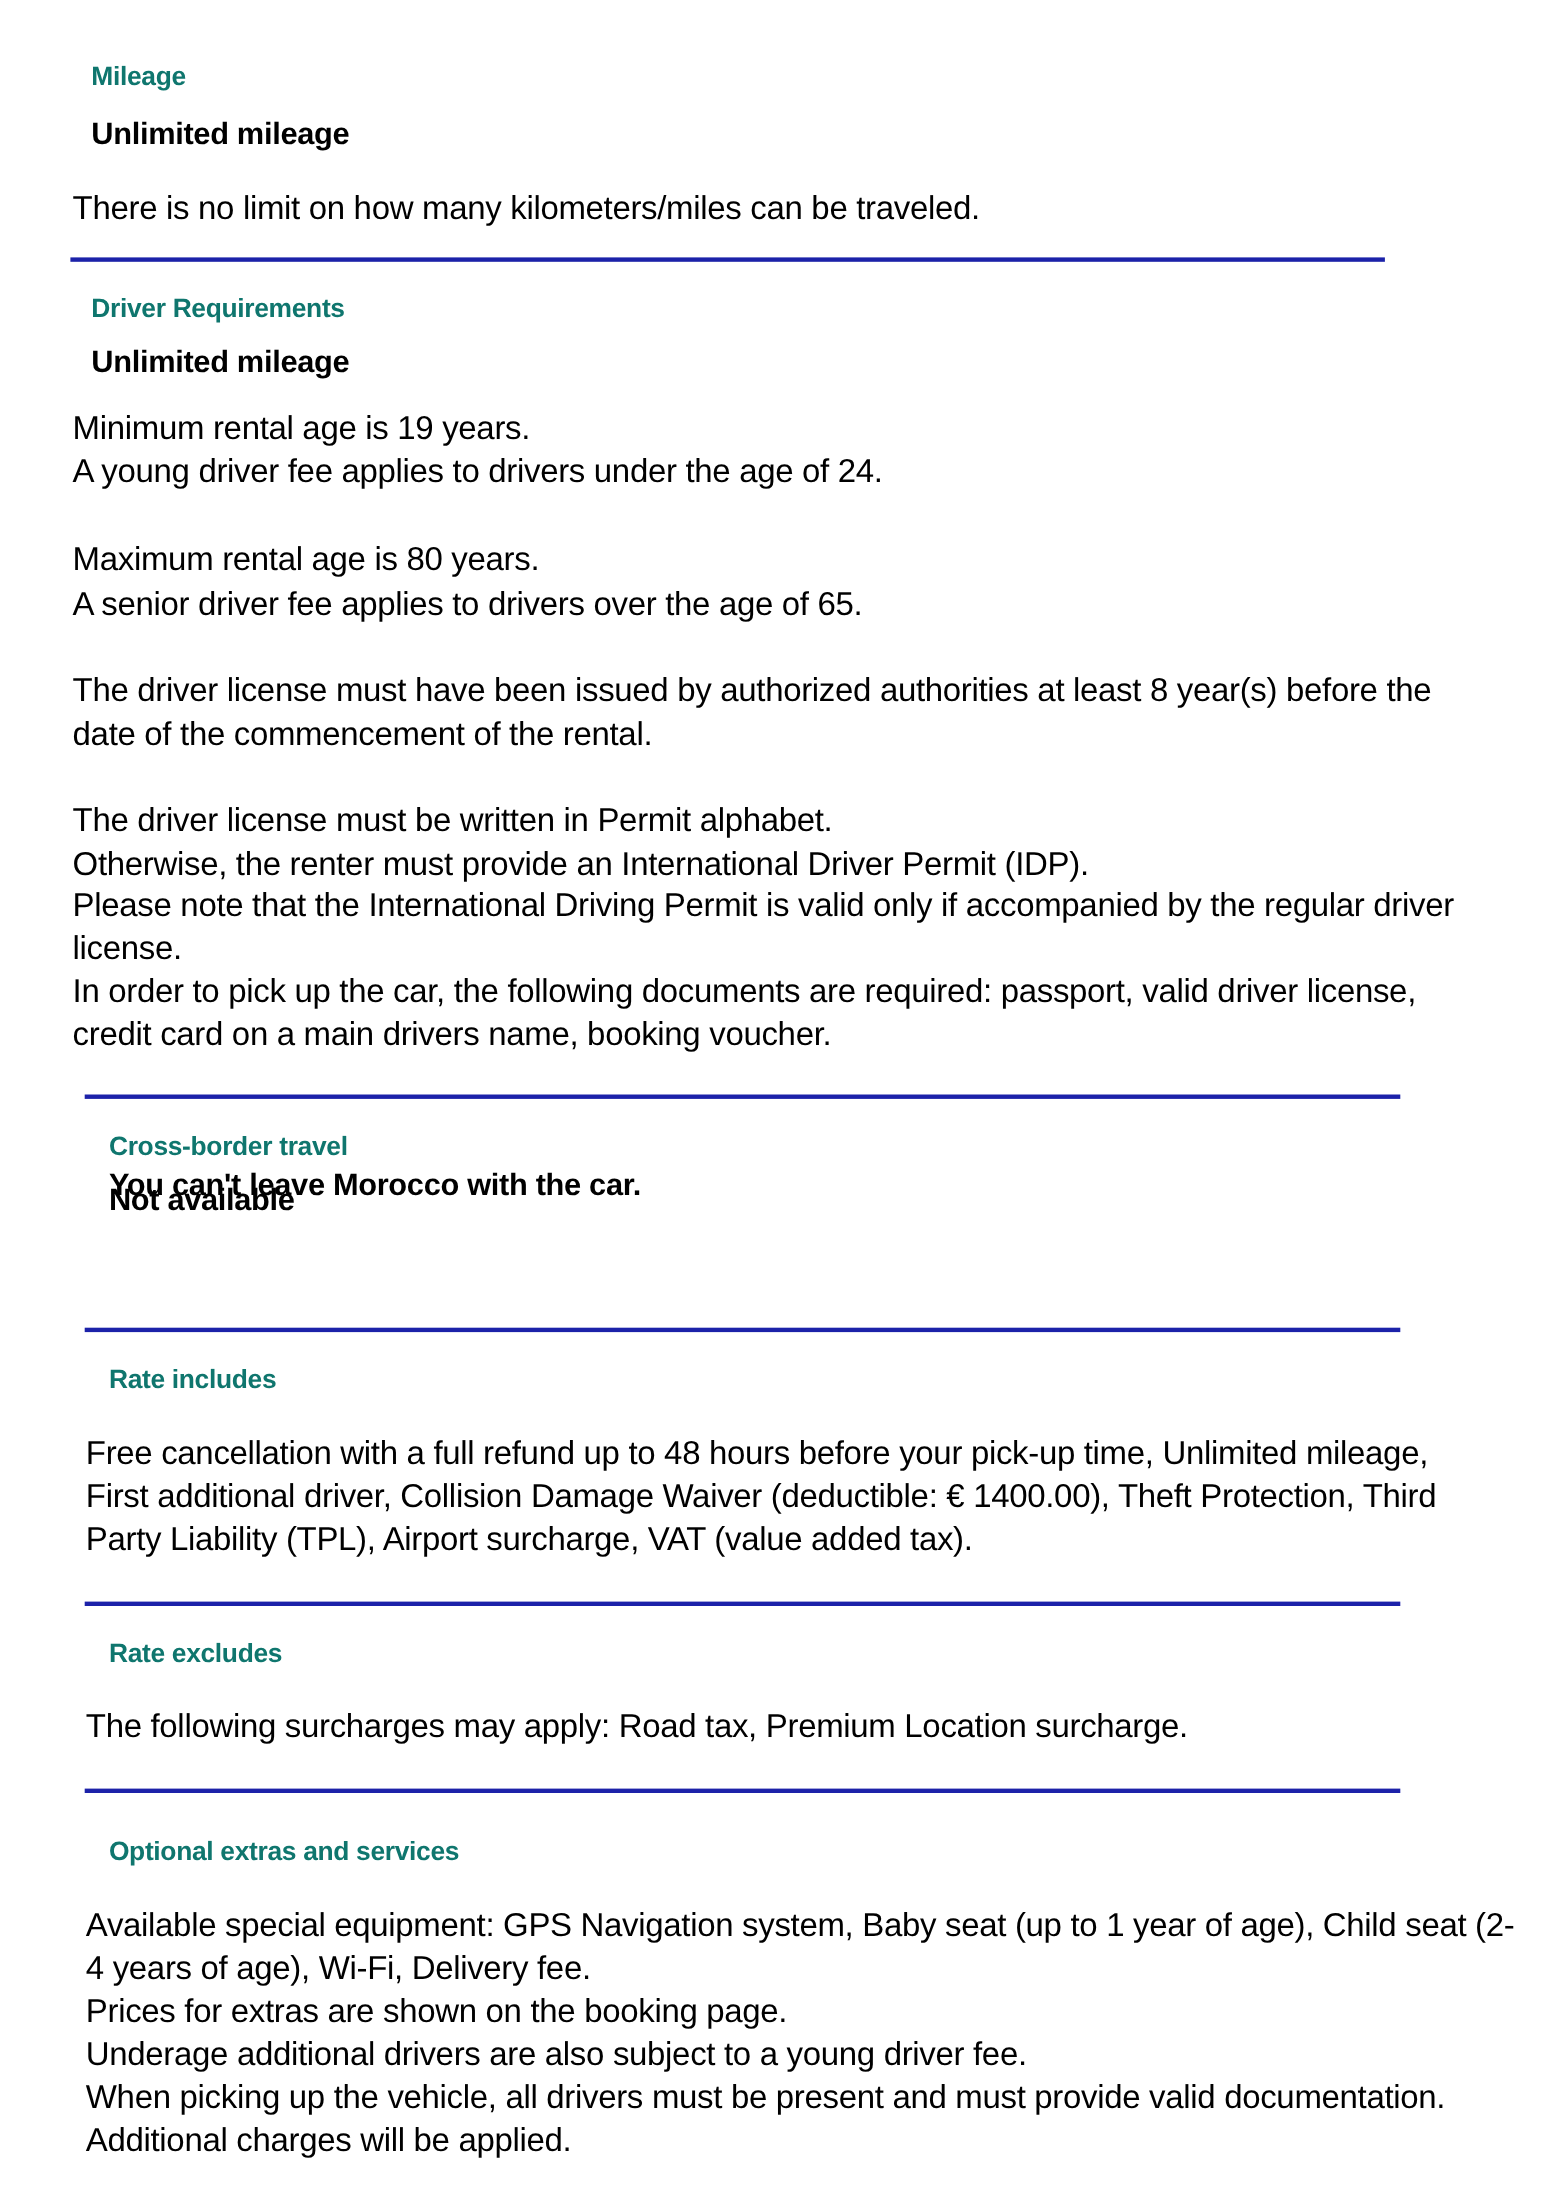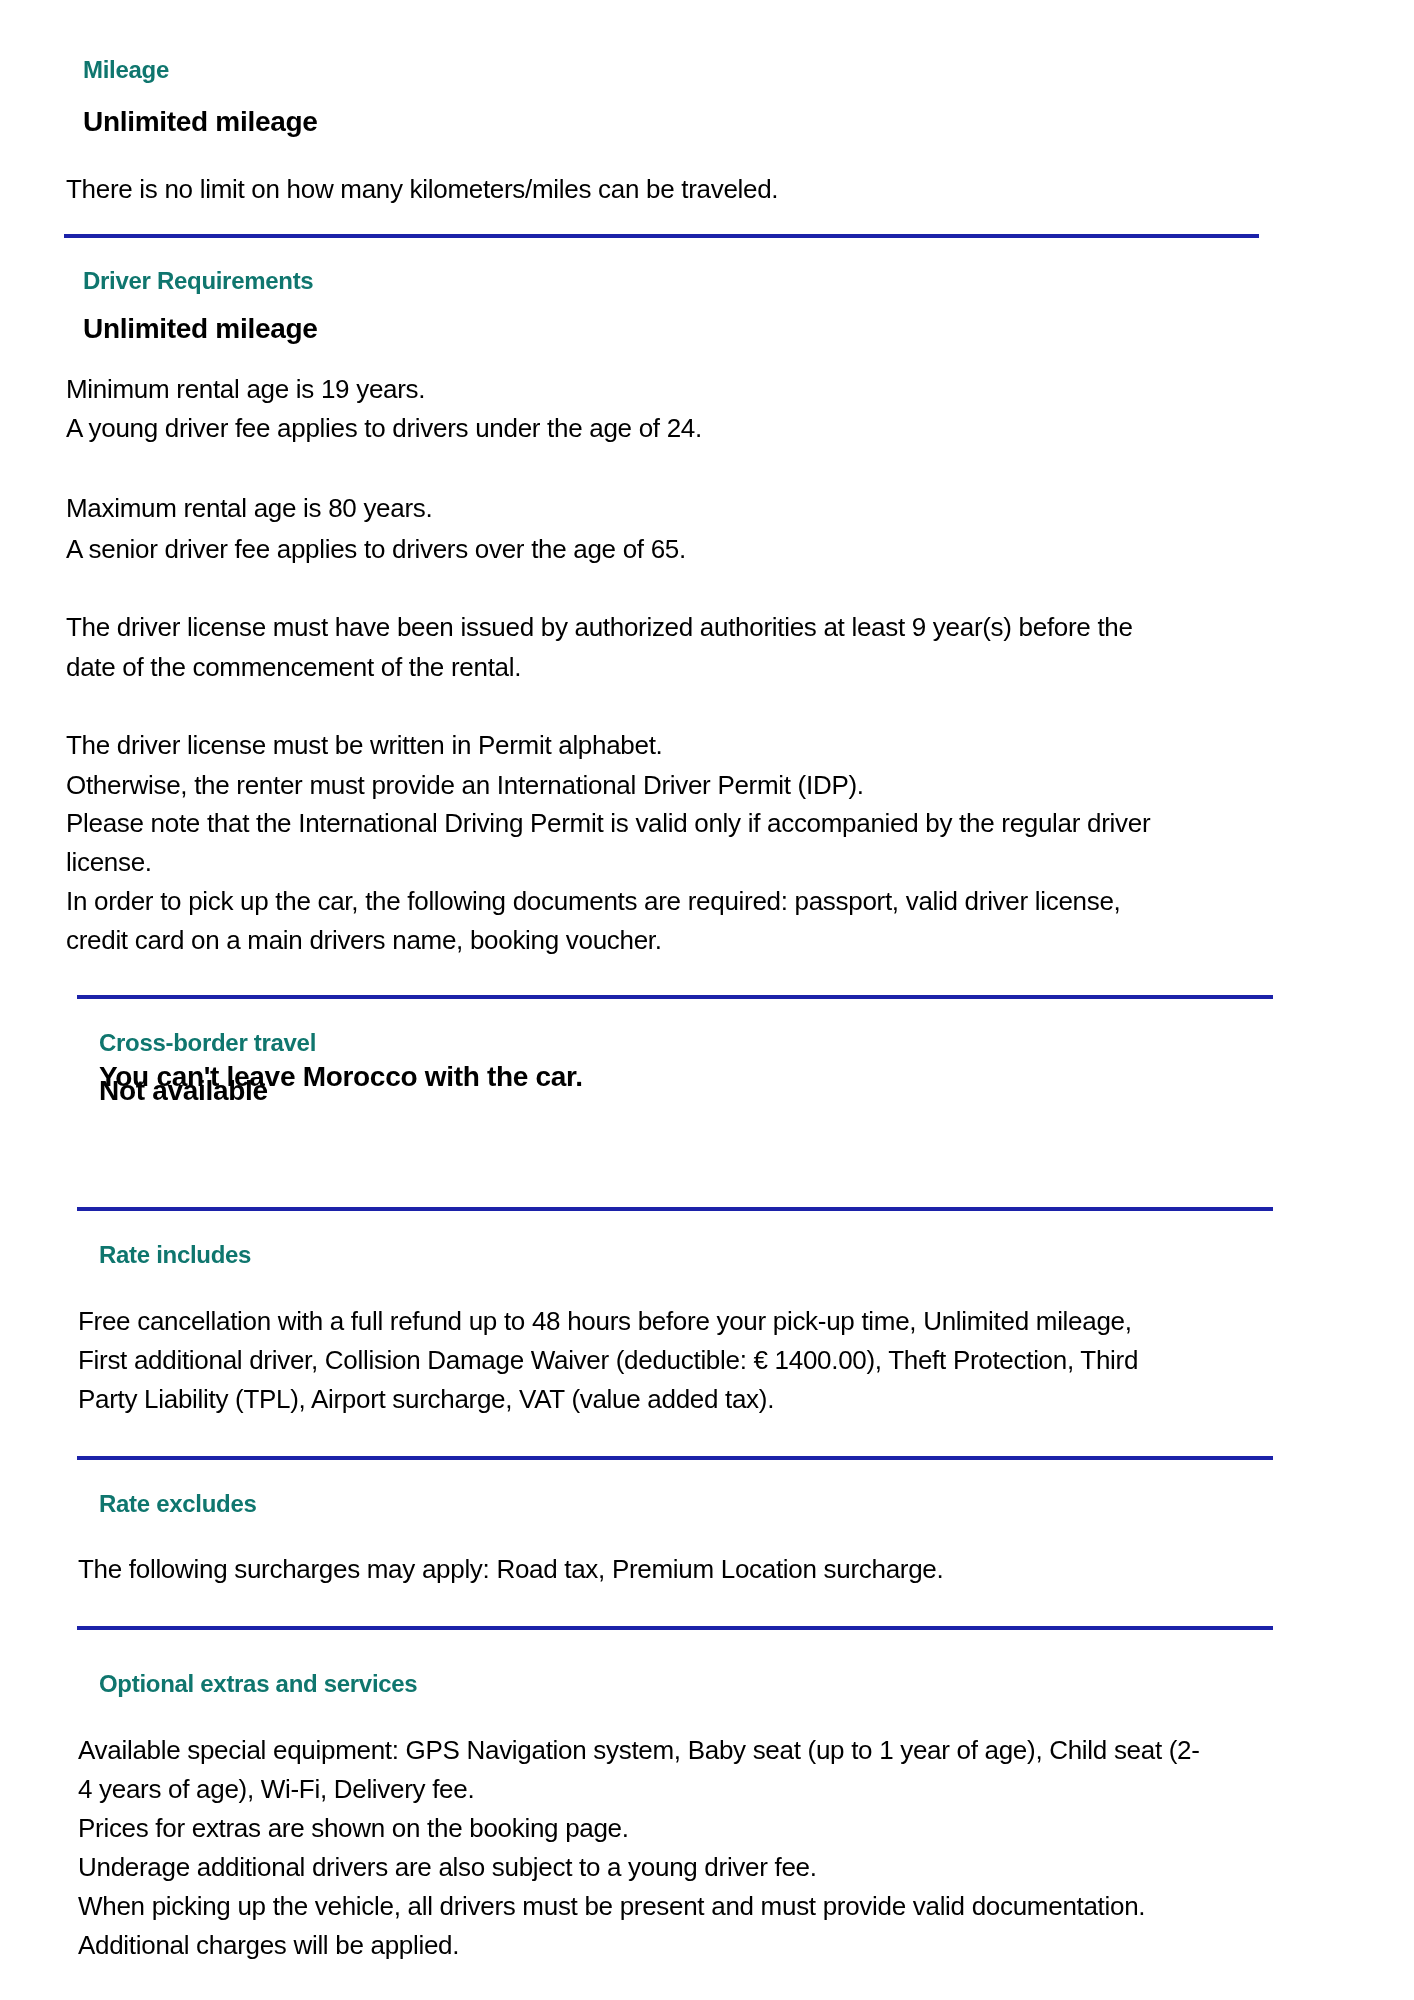--- a/index.html
+++ b/index.html
@@ -9,21 +9,21 @@
     }
     .sec-label {
       position: absolute; font-size: 24px; font-weight: bold; color: #0f766e;
       letter-spacing: -0.3px; white-space: nowrap;
     }
     .sec-value {
       position: absolute; font-size: 28px; font-weight: bold; color: #000;
       letter-spacing: -0.3px; white-space: nowrap;
     }
     .body-text {
-      position: absolute; font-size: 26px; color: #000; line-height: 39px;
+      position: absolute; font-size: 30px; color: #000; line-height: 39px;
       letter-spacing: -0.3px; white-space: nowrap;
     }
     .rule {
       position: absolute; height: 4px; background: #1c22a9;
     }
     .line { display: block; }
   </style>
 </head>
 <body>
 
@@ -39,21 +39,21 @@
 <div>
   <div class="sec-label" style="left:83px; top:267px;">Driver Requirements</div>
   <div class="sec-value" style="left:83px; top:313px;">Unlimited mileage</div>
   <div class="body-text" style="left:66px; top:370px;">
     <span class="line" style="height:39px">Minimum rental age is 19 years.</span>
     <span class="line" style="height:42px">A young driver fee applies to drivers under the age of 24.</span>
     <span class="line" style="height:38px"></span>
     <span class="line" style="height:41px">Maximum rental age is 80 years.</span>
     <span class="line" style="height:39px">A senior driver fee applies to drivers over the age of 65.</span>
     <span class="line" style="height:39px"></span>
-    <span class="line" style="height:40px">The driver license must have been issued by authorized authorities at least 9 year(s) before the</span>
+    <span class="line" style="height:40px">The driver license must have been issued by authorized authorities at least 8 year(s) before the</span>
     <span class="line" style="height:39px">date of the commencement of the rental.</span>
     <span class="line" style="height:39px"></span>
     <span class="line" style="height:40px">The driver license must be written in Permit alphabet.</span>
     <span class="line" style="height:38px">Otherwise, the renter must provide an International Driver Permit (IDP).</span>
     <span class="line" style="height:39px">Please note that the International Driving Permit is valid only if accompanied by the regular driver</span>
     <span class="line" style="height:39px">license.</span>
     <span class="line" style="height:39px">In order to pick up the car, the following documents are required: passport, valid driver license,</span>
     <span class="line" style="height:39px">credit card on a main drivers name, booking voucher.</span>
   </div>
 </div>

